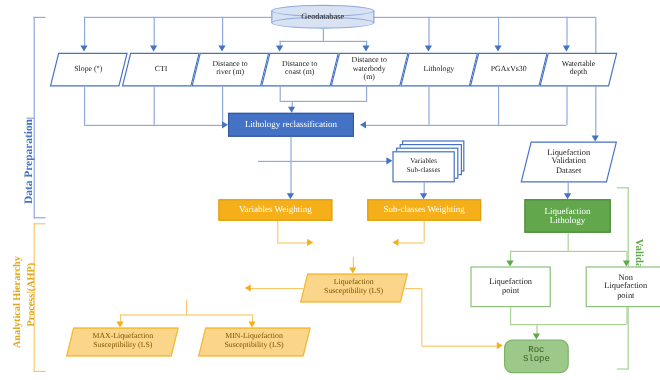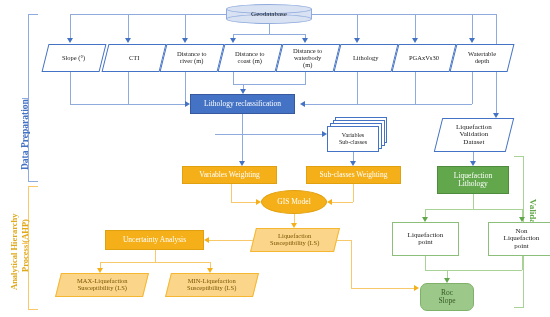--- a/index.html
+++ b/index.html
@@ -26,21 +26,21 @@
   .para-orange{
     border:1px solid #F5B731;background:#FBD58A;color:#7a5500;
     transform:skewX(-14deg);
   }
   .para-orange .lbl{transform:skewX(14deg);}
 
   .rect-blue{background:#4472C4;border:1px solid #36599e;color:#ffffff;}
   .rect-orange{background:#F5B019;border:1px solid #e0a00f;color:#ffffff;}
   .rect-green{background:#62A74B;border:1px solid #4f8b3c;color:#ffffff;}
   .rect-white-green{background:#ffffff;border:1px solid #8CC07A;color:#1a1a1a;}
-  .round-green{background:#9CC98A;border:1px solid #7fb268;color:#365a25;border-radius:7px;}
+  .round-green{background:#9CC98A;border:1px solid #7fb268;color:#365a25;border-radius:7px;font-family:Liberation Mono, monospace;}
 
   .ellipse-orange{background:#F5B019;border:1px solid #e0a00f;color:#ffffff;border-radius:50%;}
 
   
   .cylinder{position:absolute;}
   .cylinder .cyl-body{position:absolute;left:0;right:0;top:5px;bottom:5px;
       background:#D9E2F3;border-left:1px solid #8FAADC;border-right:1px solid #8FAADC;}
   .cylinder .cyl-top,.cylinder .cyl-bot{position:absolute;left:0;right:0;height:10px;
       background:#D9E2F3;border:1px solid #8FAADC;border-radius:50%;box-sizing:border-box;}
   .cylinder .cyl-top{top:0;}
@@ -254,23 +254,20 @@
     <span class="lbl">Sub-classes Weighting</span>
   </div>
 
   <div class="node rect-green" style="left:437px;top:166px;width:72px;height:28px;font-size:7.5px;">
     <span class="lbl">
       <span>Liquefaction</span><br>
       <span>Lithology</span>
     </span>
   </div>
 
-  <div class="node ellipse-orange" style="left:261px;top:190px;width:66px;height:24px;font-size:7.5px;">
-    <span class="lbl">GIS Model</span>
-  </div>
 
   <div class="ln v o" style="left:231px;top:184px;height:18px;"></div>
   <div class="ln h o" style="left:231px;top:202px;width:27px;"></div>
   <div class="arw right o" style="left:256px;top:198.5px;"></div>
 
   <div class="ln v o" style="left:353px;top:184px;height:18px;"></div>
   <div class="ln h o" style="left:330px;top:202px;width:23px;"></div>
   <div class="arw left o" style="left:327px;top:198.5px;"></div>
 
   <div class="ln v o" style="left:294px;top:214px;height:10px;"></div>
@@ -284,23 +281,20 @@
   </div>
 
   <div class="ln h o" style="left:208px;top:240px;width:45px;"></div>
   <div class="arw left o" style="left:204px;top:236.5px;"></div>
 
   <div class="ln h o" style="left:337px;top:240px;width:14px;"></div>
   <div class="ln v o" style="left:351px;top:240px;height:48px;"></div>
   <div class="ln h o" style="left:351px;top:288px;width:64px;"></div>
   <div class="arw right o" style="left:414px;top:284.5px;"></div>
 
-  <div class="node rect-orange" style="left:105px;top:230px;width:99px;height:20px;font-size:7.5px;">
-    <span class="lbl">Uncertainty Analysis</span>
-  </div>
 
   <div class="ln v o" style="left:155px;top:250px;height:12px;"></div>
   <div class="ln h o" style="left:100px;top:262px;width:110px;"></div>
   <div class="ln v o" style="left:100px;top:262px;height:7px;"></div>
   <div class="arw down o" style="left:96.5px;top:268px;"></div>
   <div class="ln v o" style="left:210px;top:262px;height:7px;"></div>
   <div class="arw down o" style="left:206.5px;top:268px;"></div>
 
   <div class="node para-orange" style="left:58px;top:273px;width:88px;height:24px;font-size:6.5px;">
     <span class="lbl">

